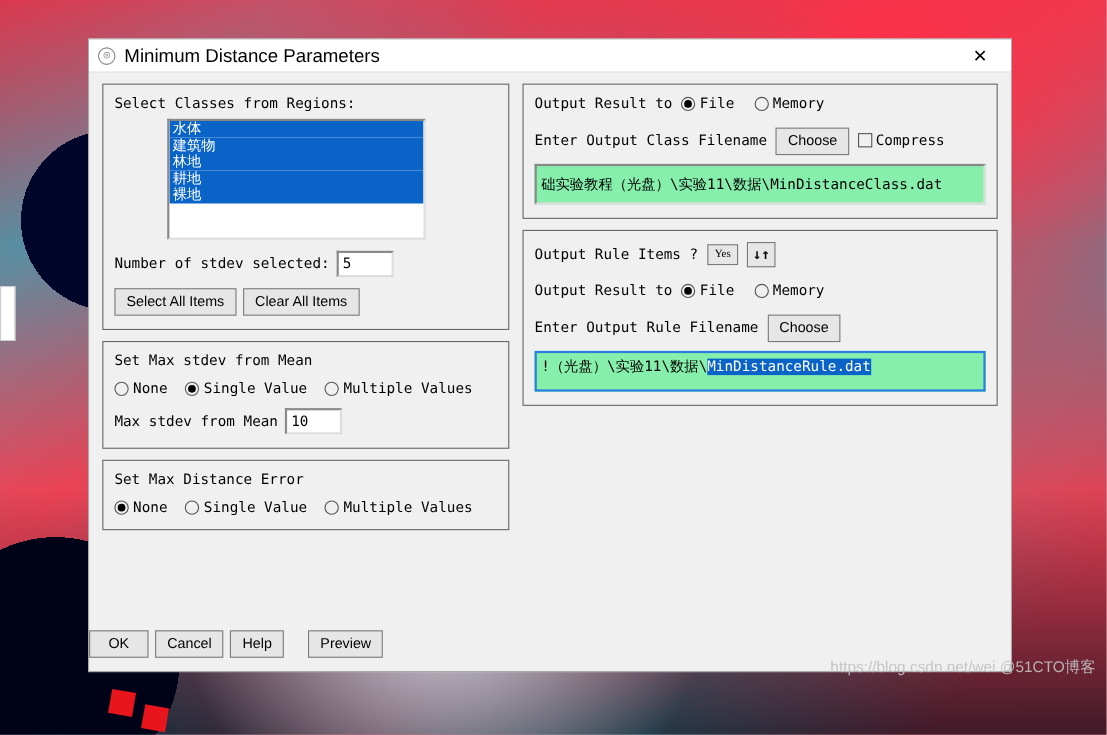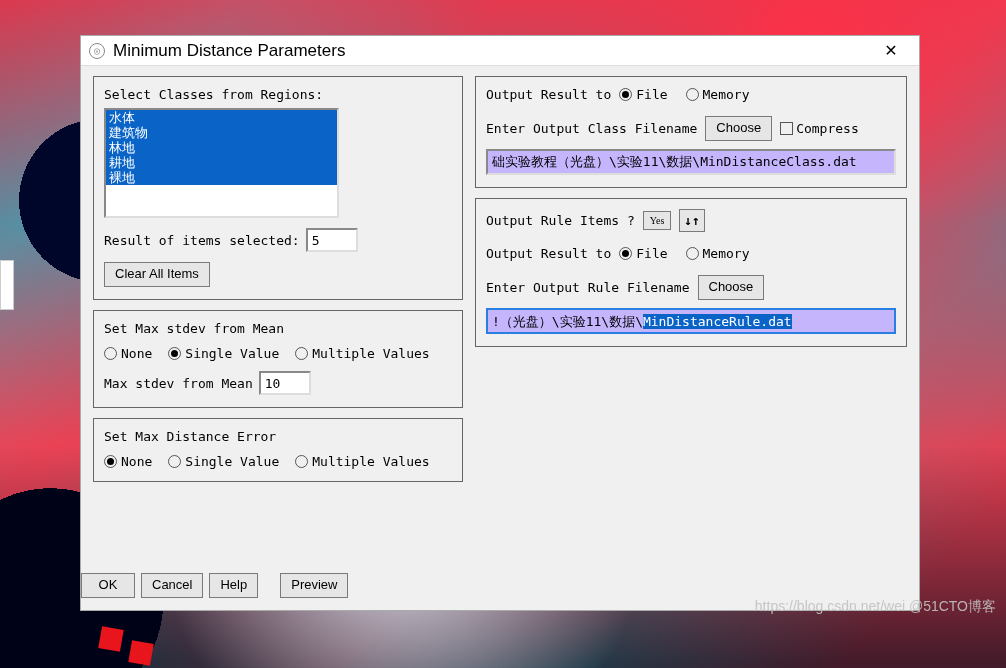--- a/index.html
+++ b/index.html
@@ -54,41 +54,41 @@
     flex:1; padding:10px 12px 8px 12px; display:flex; gap:12px;
   }
   .col { display:flex; flex-direction:column; gap:10px; }
   .col-left { width: 370px; }
   .col-right { flex:1; }
   .group {
     border:1px solid #666; padding:10px 10px 12px 10px; position:relative;
   }
   .group-label { display:block; margin-bottom:6px; }
   .list {
-    width:235px; height:110px; border:2px inset #ddd; background:#fff; overflow:hidden;
+    width:235px; height:110px; border:2px inset #ddd; background:#fff; overflow:hidden;margin-left:48px;
   }
   .list-sel { background:#0a64c8; color:#fff; padding:0 3px; line-height:15px; }
   .row { display:flex; align-items:center; gap:6px; margin-top:10px; }
   .num-input {
     width:52px; height:24px; border:2px inset #ddd; background:#fff; padding:2px 4px; font-family:inherit; font-size:13px;
   }
   .btn {
     border:1px solid #7a7a7a; background:#e6e6e6; padding:3px 10px 4px 10px; font-family:Liberation Sans, sans-serif; font-size:13px; cursor:default;
     min-height:24px; line-height:16px;
   }
   .radio { display:inline-flex; align-items:center; gap:4px; margin-right:10px; }
   .radio-dot {
     width:13px; height:13px; border:1px solid #555; border-radius:50%; display:inline-flex; align-items:center; justify-content:center;
   }
   .radio-dot.checked::after { content:""; width:7px; height:7px; background:#000; border-radius:50%; }
   .check {
     width:13px; height:13px; border:1px solid #555; display:inline-block; margin-right:3px; vertical-align:-2px;
   }
   .text-input {
-    width:100%; border:2px inset #ddd; background:#c4b5fd; padding:3px 4px; font-family:inherit; font-size:13px; height:26px;
+    width:100%; border:2px inset #ddd; background:#86efac; padding:3px 4px; font-family:inherit; font-size:13px; height:37px;
   }
   .text-sel { background:#0a64c8; color:#fff; }
   .field-row { display:flex; align-items:center; gap:8px; flex-wrap:wrap; }
   .footer {
     padding:8px 12px 12px 0; display:flex; gap:6px;
   }
   .yes-box {
     border:1px solid #7a7a7a; background:#e6e6e6; padding:3px 6px; font-family:Liberation Serif, serif; font-size:10px;
   }
   .swap-box {
@@ -123,24 +123,25 @@
       <div class="group">
         <span class="group-label">Select Classes from Regions:</span>
         <div class="list">
           <div class="list-sel">水体</div>
           <div class="list-sel">建筑物</div>
           <div class="list-sel">林地</div>
           <div class="list-sel">耕地</div>
           <div class="list-sel">裸地</div>
         </div>
         <div class="row">
-          <span>Result of items selected:</span>
+          <span>Number of stdev selected:</span>
           <input class="num-input" value="5" style="">
         </div>
         <div class="row">
+          <button class="btn">Select All Items</button>
           <button class="btn">Clear All Items</button>
         </div>
       </div>
 
       <div class="group">
         <span class="group-label">Set Max stdev from Mean</span>
         <div class="row">
           <span class="radio">
               <span class="radio-dot"></span>
               <span>None</span>

